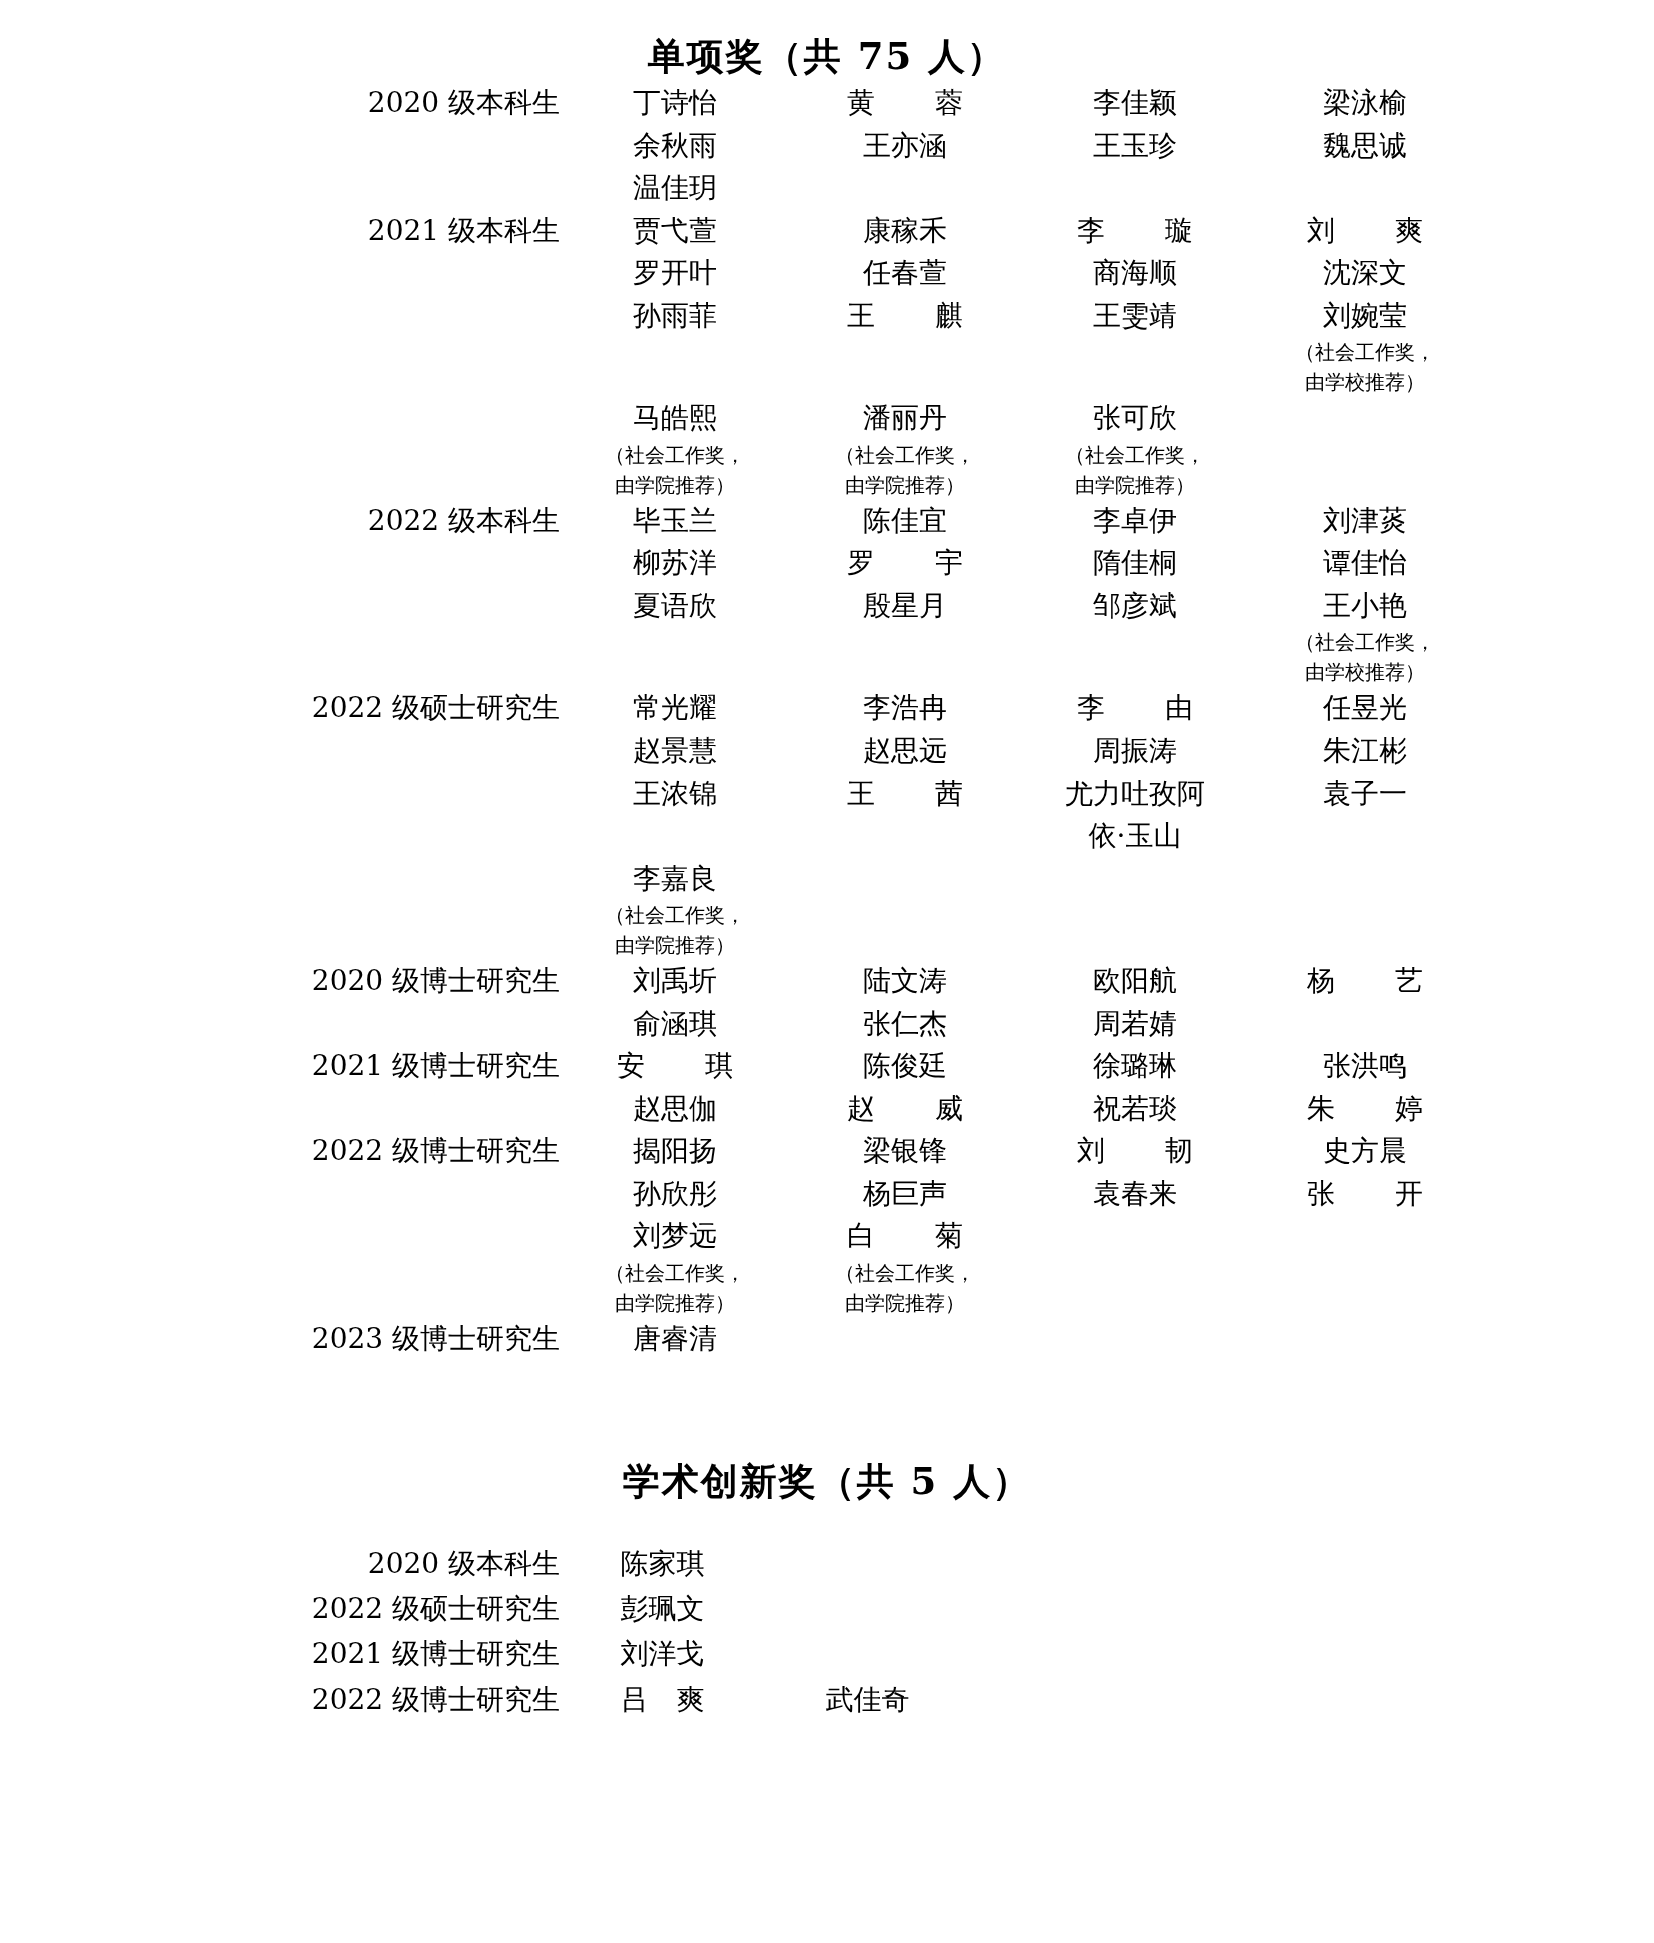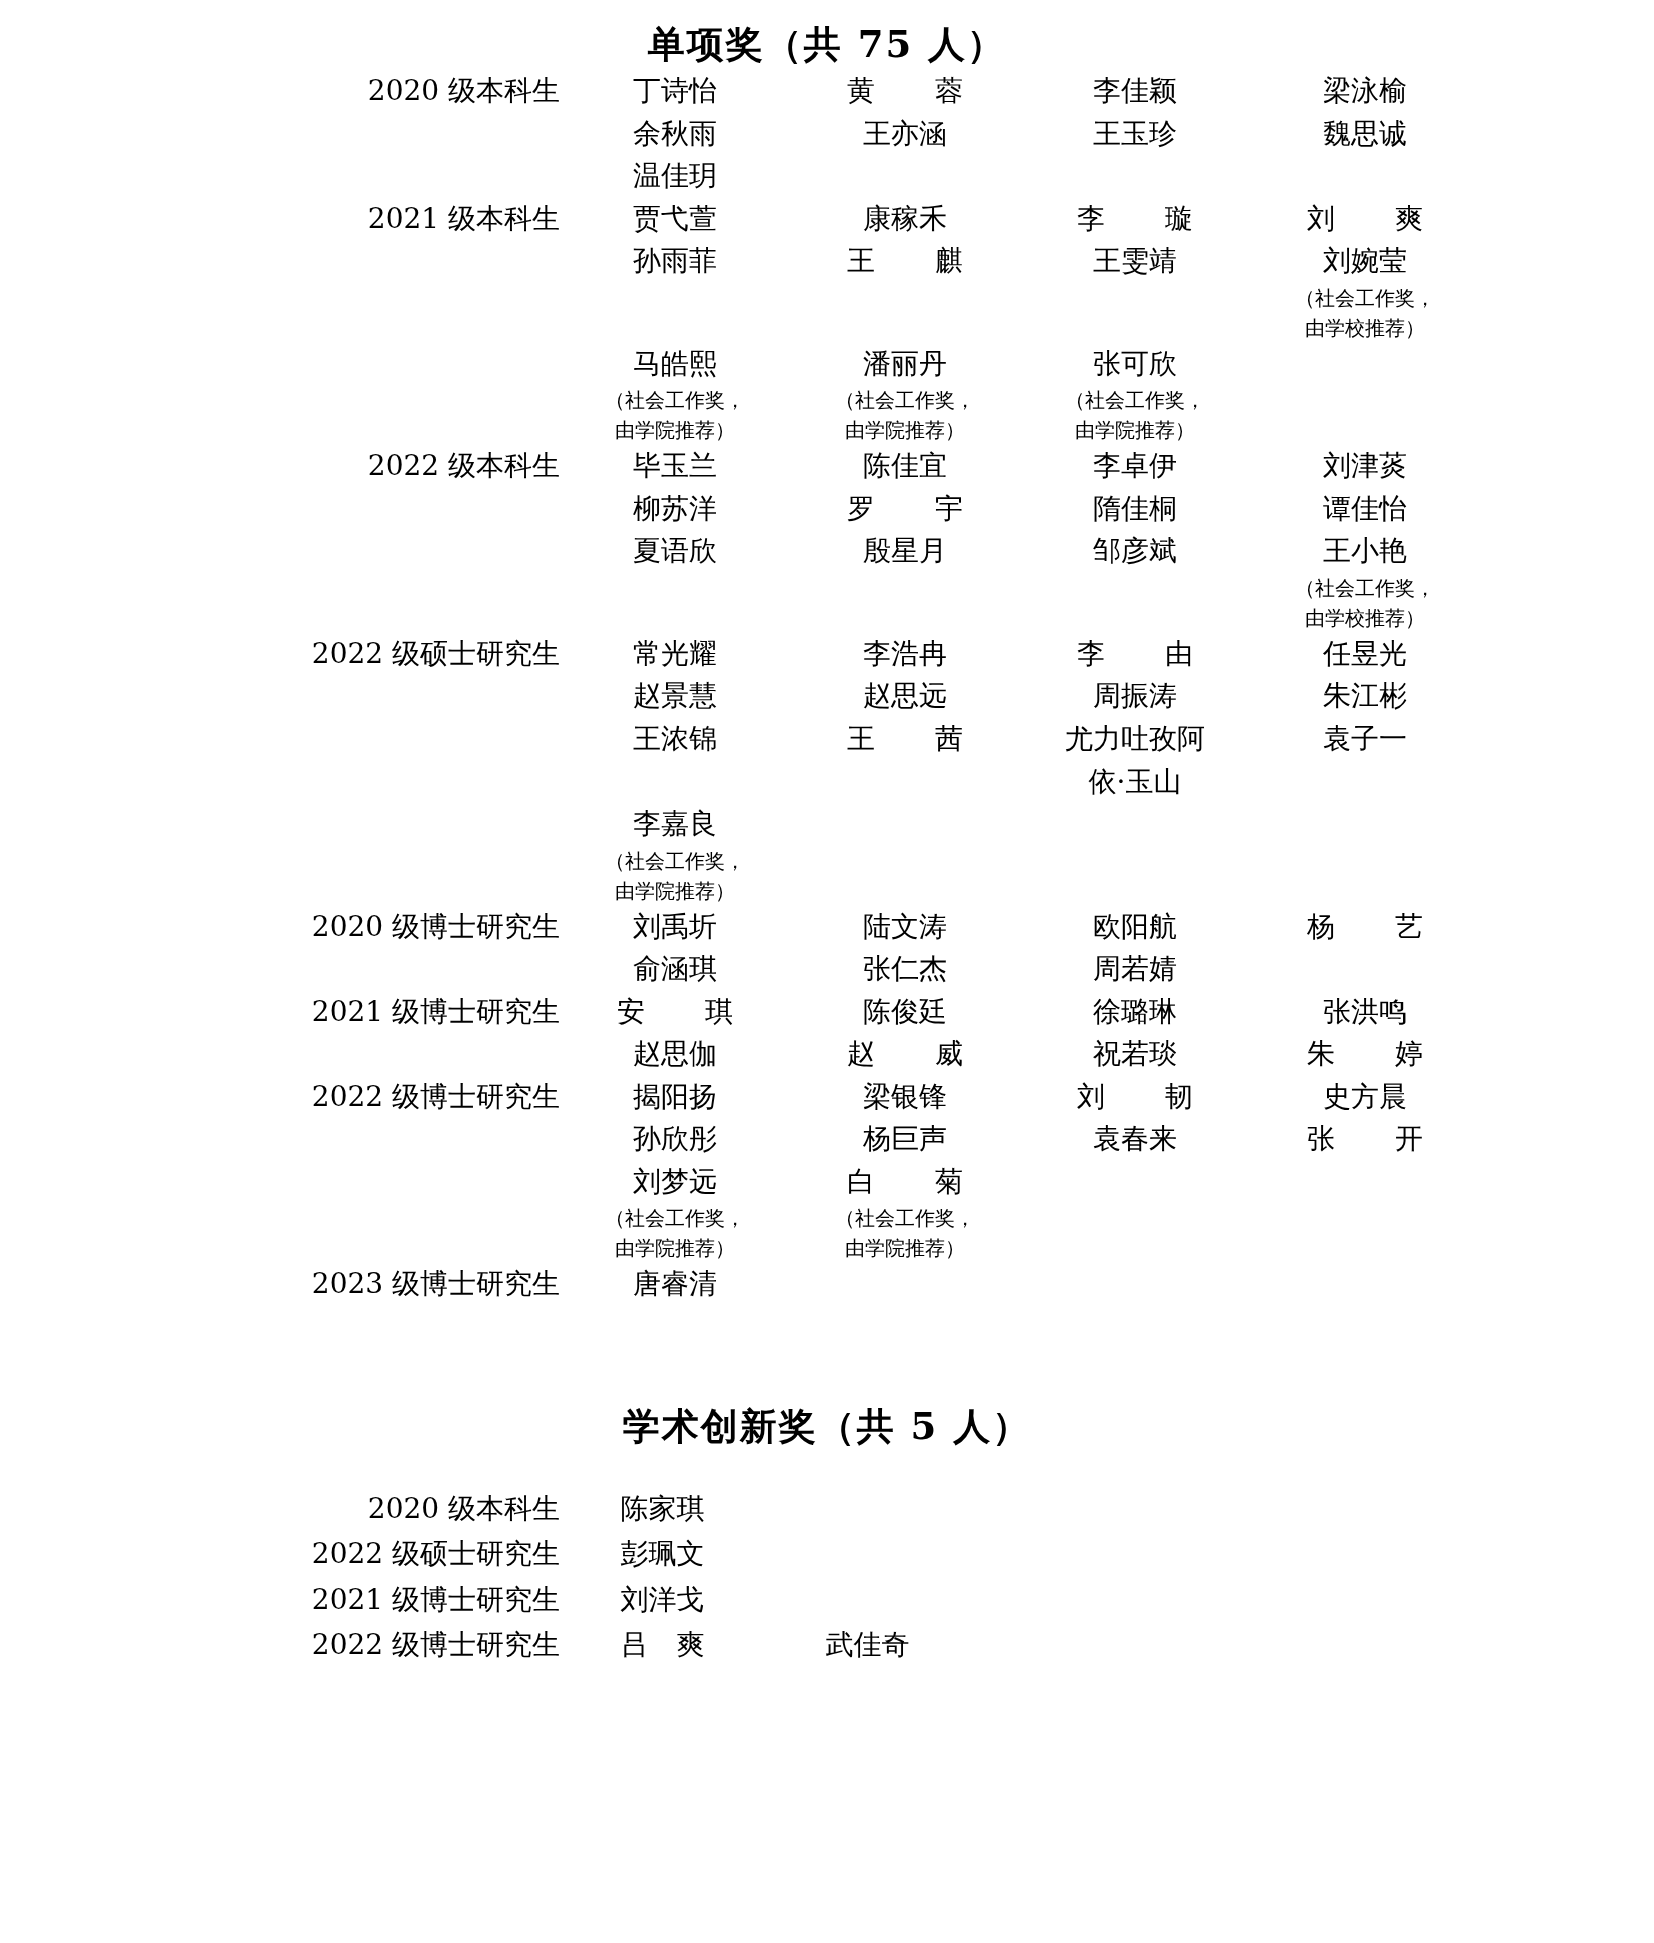--- a/index.html
+++ b/index.html
@@ -24,21 +24,21 @@
   }
   h1.section-title {
     font-size: 37px;
     font-weight: bold;
     text-align: center;
     margin: 0;
     padding: 18px 0 0 0;
     letter-spacing: 2px;
     font-family: "DejaVu Serif", "Liberation Serif", serif;
   }
-  .title-wrap-1 { padding-top: 2px; }
+  .title-wrap-1 { padding-top: 14px; }
   .title-wrap-2 { padding-top: 78px; padding-bottom: 8px; }
 
   table.award-table {
     border-collapse: collapse;
     margin: 0;
     width: 1654px;
     table-layout: fixed;
   }
   table.award-table td {
     vertical-align: top;
@@ -176,20 +176,36 @@
             <span class="nm sp2">李　璇</span>
           </td>
           <td class="name-cell">
             <span class="nm sp2">刘　爽</span>
           </td>
           <td>&nbsp;</td>
         </tr>
         <tr>
           <td class="label-cell">&nbsp;</td>
           <td class="name-cell">
+            <span class="nm">罗开叶</span>
+          </td>
+          <td class="name-cell">
+            <span class="nm">任春萱</span>
+          </td>
+          <td class="name-cell">
+            <span class="nm">商海顺</span>
+          </td>
+          <td class="name-cell">
+            <span class="nm">沈深文</span>
+          </td>
+          <td>&nbsp;</td>
+        </tr>
+        <tr>
+          <td class="label-cell">&nbsp;</td>
+          <td class="name-cell">
             <span class="nm">孙雨菲</span>
           </td>
           <td class="name-cell">
             <span class="nm sp2">王　麒</span>
           </td>
           <td class="name-cell">
             <span class="nm">王雯靖</span>
           </td>
           <td class="name-cell">
             <span class="nm">刘婉莹</span>

